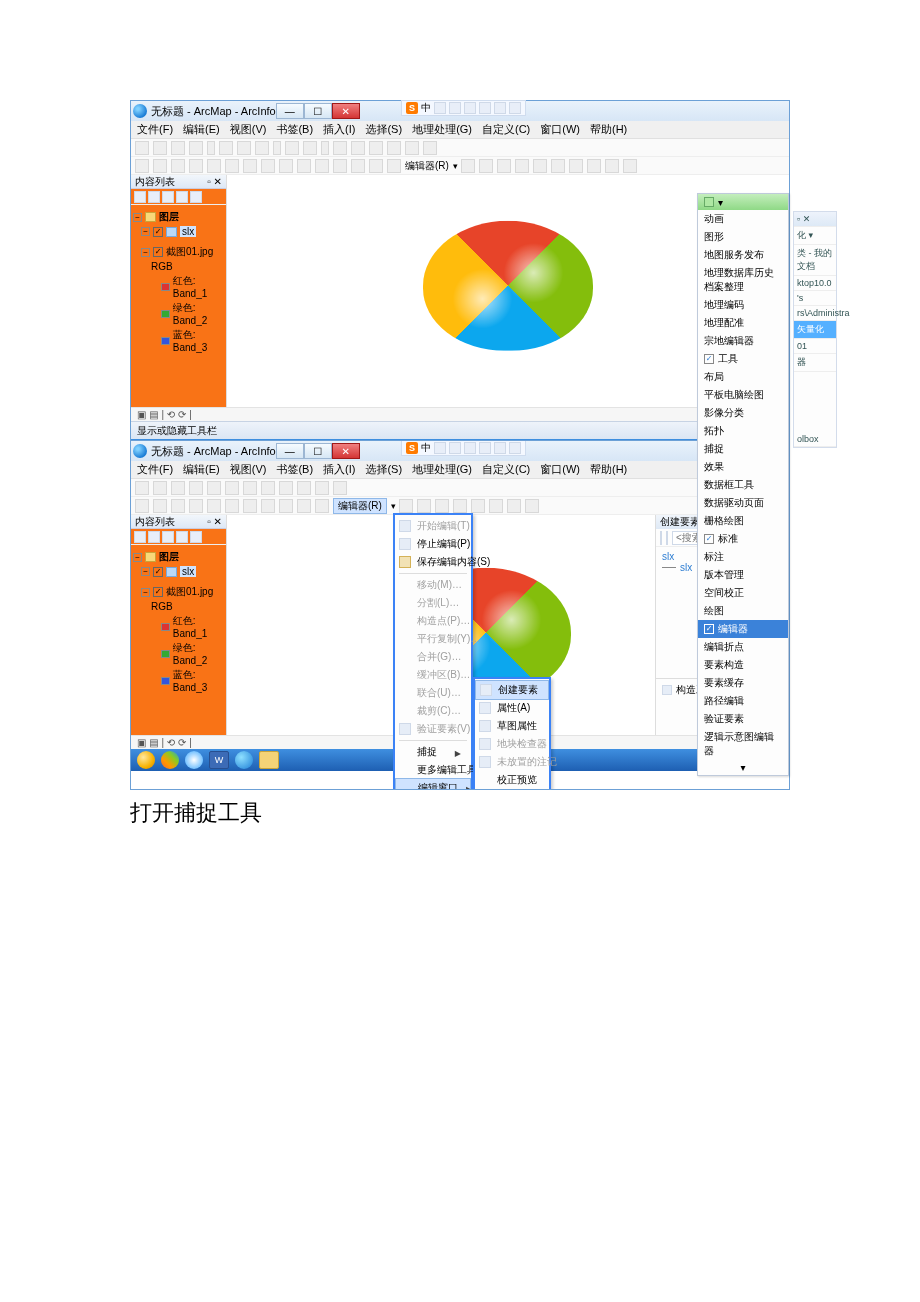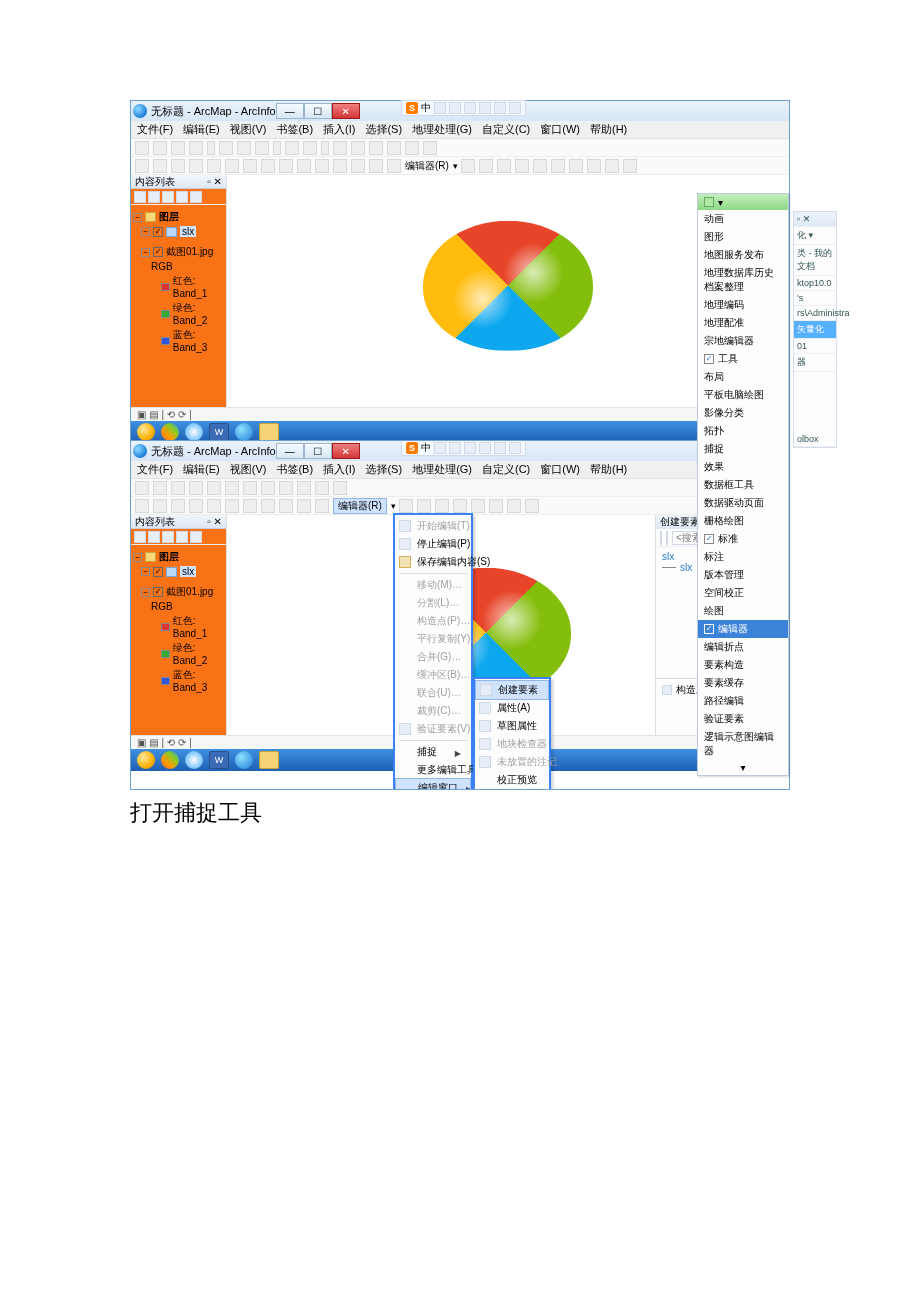--- a/index.html
+++ b/index.html
@@ -367,20 +367,23 @@
       <div class="blk">01</div>
       <div class="blk">器</div>
       <div style="height:60px;"></div>
       <div class="blk">olbox</div>
     </div>
   </div>
 
   <div class="rulerrow">
         <span>▣ ▤ | ⟲ ⟳ |</span>
       </div>
+  <div class="statusbar">
+        <span>显示或隐藏工具栏</span>
+      </div>
   <div class="taskbar">
     <div class="task-left">
       <div class="tb-ic"></div>
       <div class="tb-ic" style="background:linear-gradient(45deg,#e63,#f90,#8c2,#29e);"></div>
       <div class="tb-ic" style="background:radial-gradient(circle,#fff,#3aa7ff);"></div>
       <div style="width:20px;height:18px;background:#3c6bb6;border:1px solid #274f90;border-radius:2px;color:#fff;font-size:9px;line-height:17px;text-align:center;">W</div>
       <div class="tb-ic" style="background:radial-gradient(circle at 35% 35%,#8fe0ff,#1b7dd6);"></div>
       <div style="width:20px;height:18px;background:#f5d377;border:1px solid #caa43a;border-radius:2px;"></div>
     </div>
     <div class="task-right">

